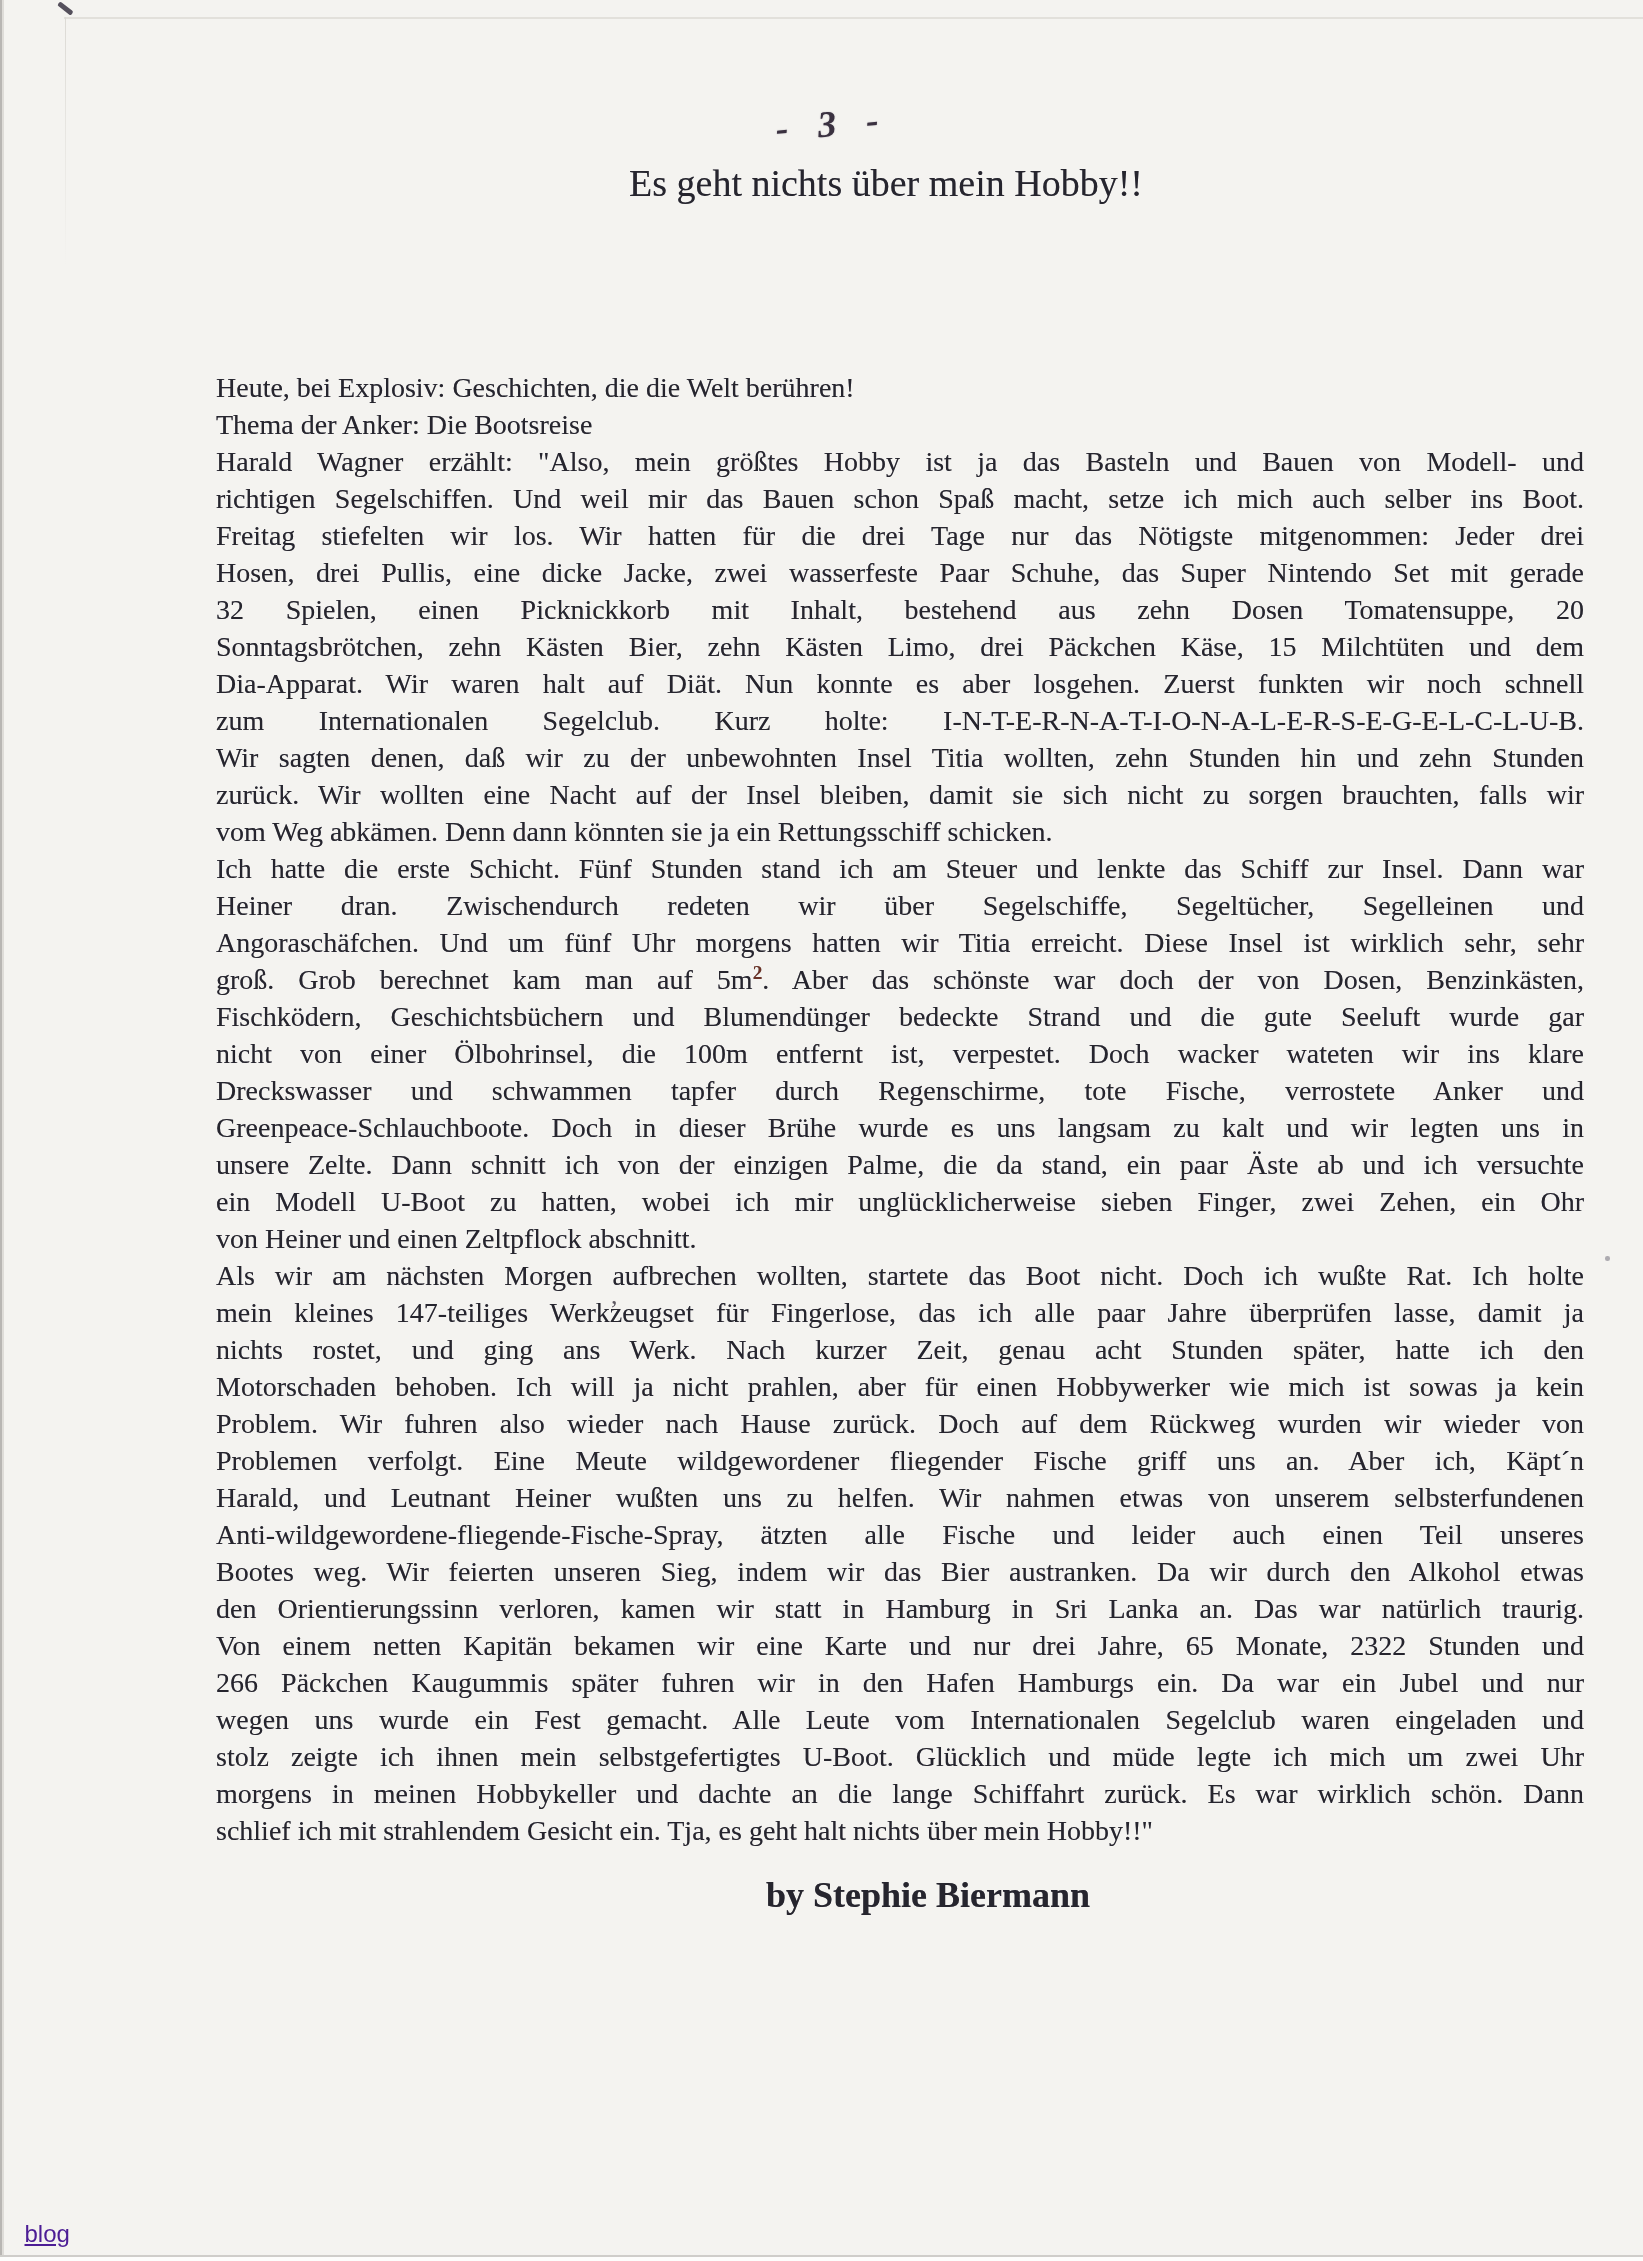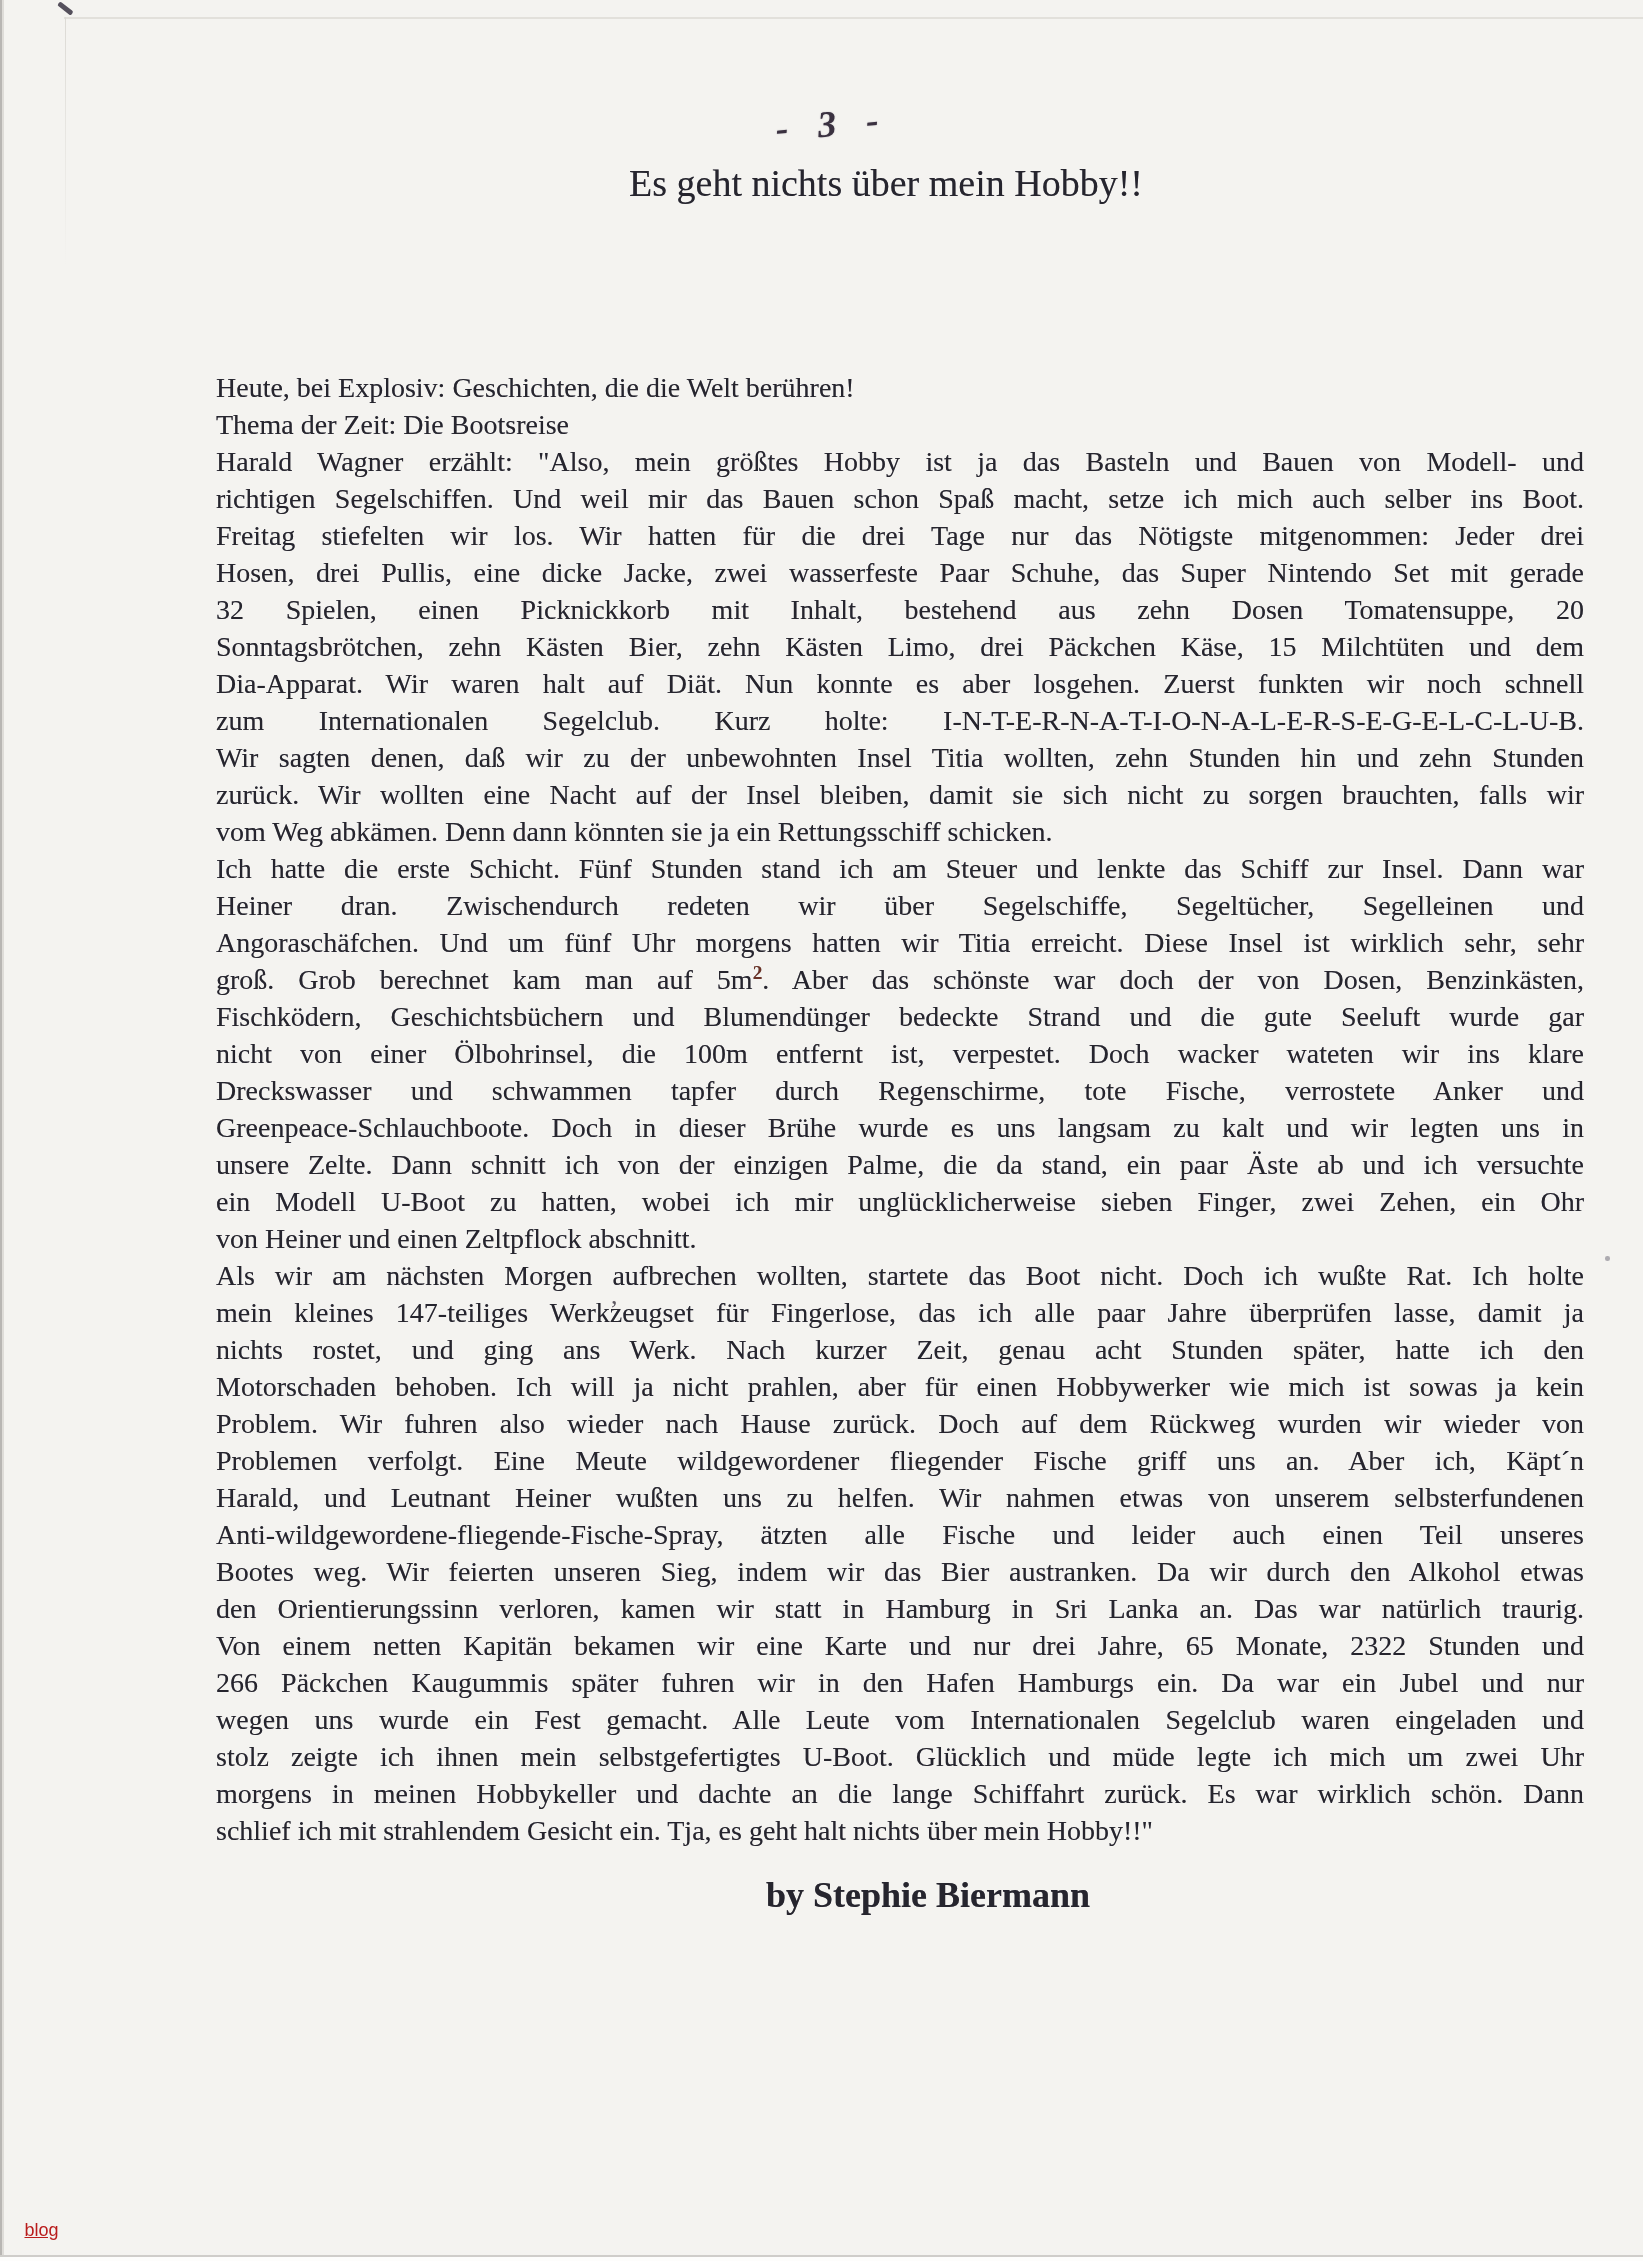--- a/index.html
+++ b/index.html
@@ -45,42 +45,42 @@
   .hand-sup{font-size:19.3px;vertical-align:super;line-height:0;font-weight:bold;}
   .stray-mark{position:absolute;left:611px;top:1281px;font-size:26px;color:#5d5862;}
   
   .byline{
     position:absolute;top:1874px;left:calc(50% + 106px);transform:translateX(-50%);
     font-size:36px;font-weight:bold;white-space:nowrap;
     text-shadow:0 0 0.6px rgba(30,30,45,.5);
   }
   
   .watermark{
-    position:absolute;left:24.5px;top:2220px;font-size:18px;
-    font-family:"Liberation Sans",sans-serif;color:#b91c1c;text-decoration:underline;
+    position:absolute;left:24.5px;top:2220px;font-size:24px;
+    font-family:"Liberation Sans",sans-serif;color:#4c1d95;text-decoration:underline;
   }
 </style>
 </head>
 <body>
 
 <div class="page" style="background: rgb(244, 243, 240); color: rgb(38, 37, 46);">
 
   <div class="edge-left"></div>
   <div class="edge-left2"></div>
   <div class="page-edge-top"></div>
   <div class="page-edge-corner"></div>
   <div class="corner-speck"></div>
 
   <div class="pagenum" style="color: rgb(58, 49, 64);">- 3 -</div>
 
   <div class="title">Es geht nichts über mein Hobby!!</div>
 
   <div class="body-text">
       <div class="line last">Heute, bei Explosiv: Geschichten, die die Welt berühren!</div>
-      <div class="line last">Thema der Zeit: Die Bootsreise</div>
+      <div class="line last">Thema der Anker: Die Bootsreise</div>
       <div class="line">Harald Wagner erzählt: "Also, mein größtes Hobby ist ja das Basteln und Bauen von Modell- und</div>
       <div class="line">richtigen Segelschiffen. Und weil mir das Bauen schon Spaß macht, setze ich mich auch selber ins Boot.</div>
       <div class="line">Freitag stiefelten wir los. Wir hatten für die drei Tage nur das Nötigste mitgenommen: Jeder drei</div>
       <div class="line">Hosen, drei Pullis, eine dicke Jacke, zwei wasserfeste Paar Schuhe, das Super Nintendo Set mit gerade</div>
       <div class="line">32 Spielen, einen Picknickkorb mit Inhalt, bestehend aus zehn Dosen Tomatensuppe, 20</div>
       <div class="line">Sonntagsbrötchen, zehn Kästen Bier, zehn Kästen Limo, drei Päckchen Käse, 15 Milchtüten und dem</div>
       <div class="line">Dia-Apparat. Wir waren halt auf Diät. Nun konnte es aber losgehen. Zuerst funkten wir noch schnell</div>
       <div class="line">zum Internationalen Segelclub. Kurz holte: I-N-T-E-R-N-A-T-I-O-N-A-L-E-R-S-E-G-E-L-C-L-U-B.</div>
       <div class="line">Wir sagten denen, daß wir zu der unbewohnten Insel Titia wollten, zehn Stunden hin und zehn Stunden</div>
       <div class="line">zurück. Wir wollten eine Nacht auf der Insel bleiben, damit sie sich nicht zu sorgen brauchten, falls wir</div>

